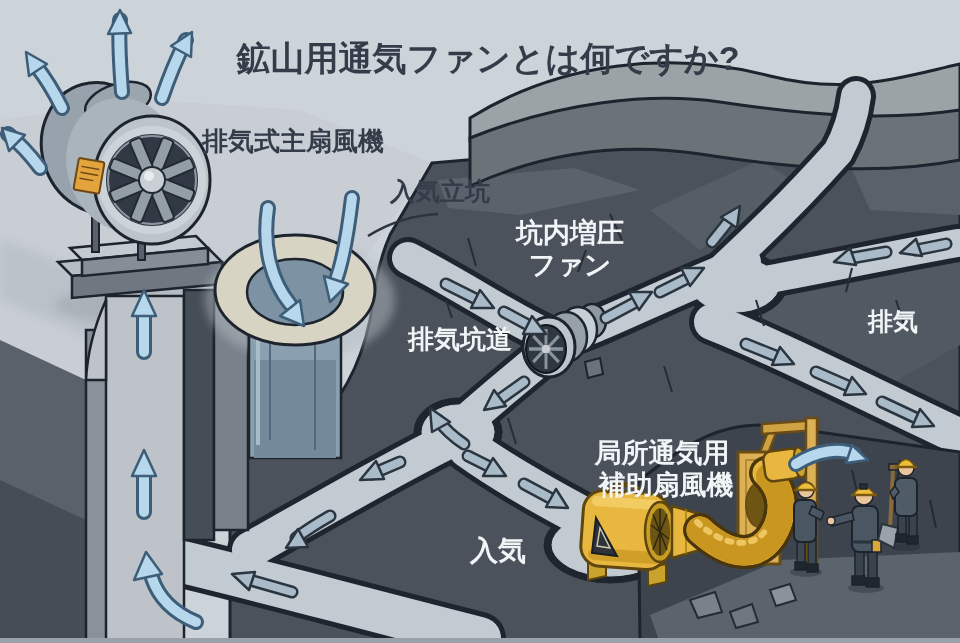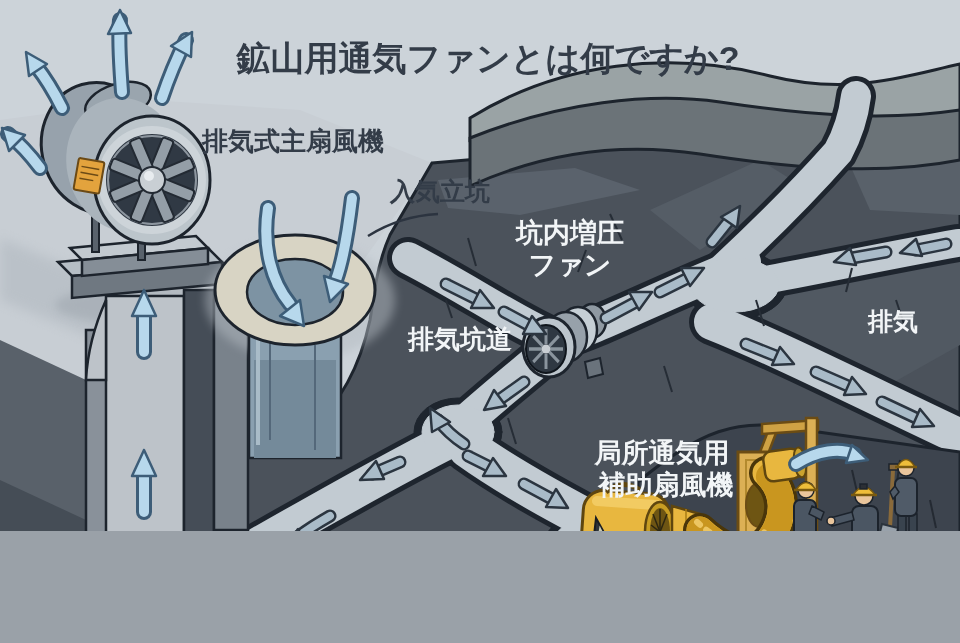--- a/index.html
+++ b/index.html
@@ -1,16 +1,16 @@
 <!DOCTYPE html>
 <html><head>
 <meta charset="utf-8">
 <style>
   html,body{margin:0;padding:0;background:#9aa1a8;}
-  .stage{width:960px;height:531px;position:relative;overflow:hidden;background:#737373;}
+  .stage{width:960px;height:638px;position:relative;overflow:hidden;background:#737373;}
   svg{display:block;}
   text{font-family:"Liberation Sans","DejaVu Sans",sans-serif;font-weight:600;}
   .t-dark{fill:#333c48;}
   .t-light{fill:#f2f5f7;}
 </style>
 </head>
 <body>
 
 <div class="stage">
 <svg viewBox="0 0 960 643" width="960" height="643" xmlns="http://www.w3.org/2000/svg">

